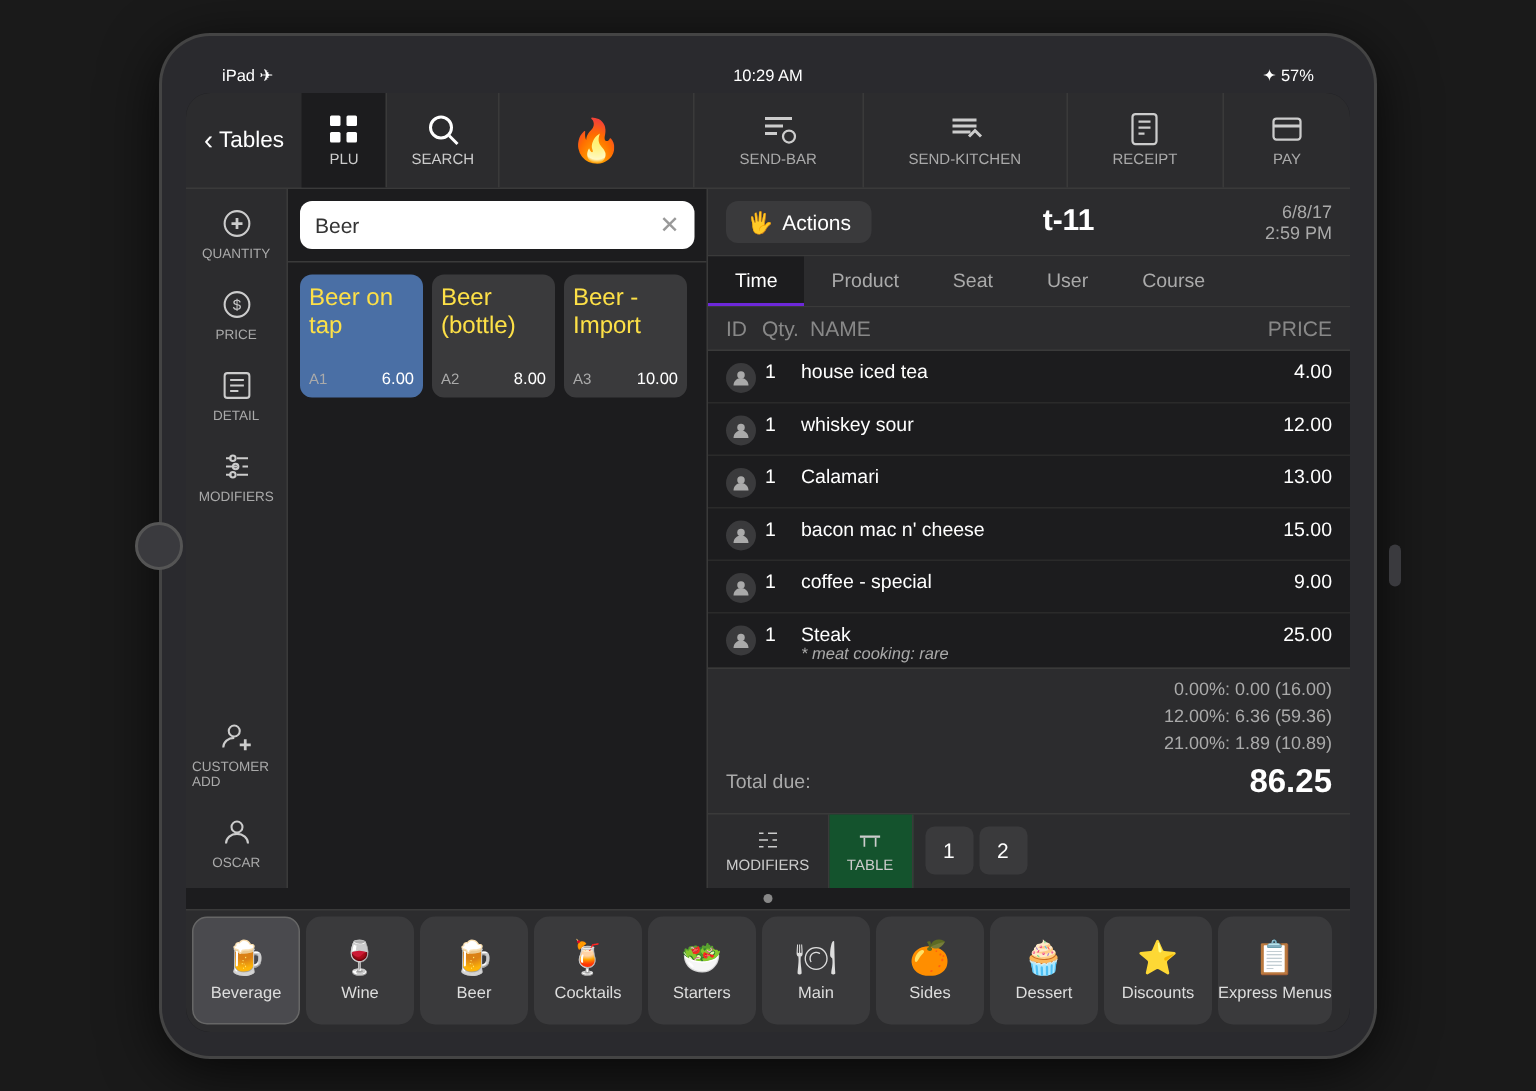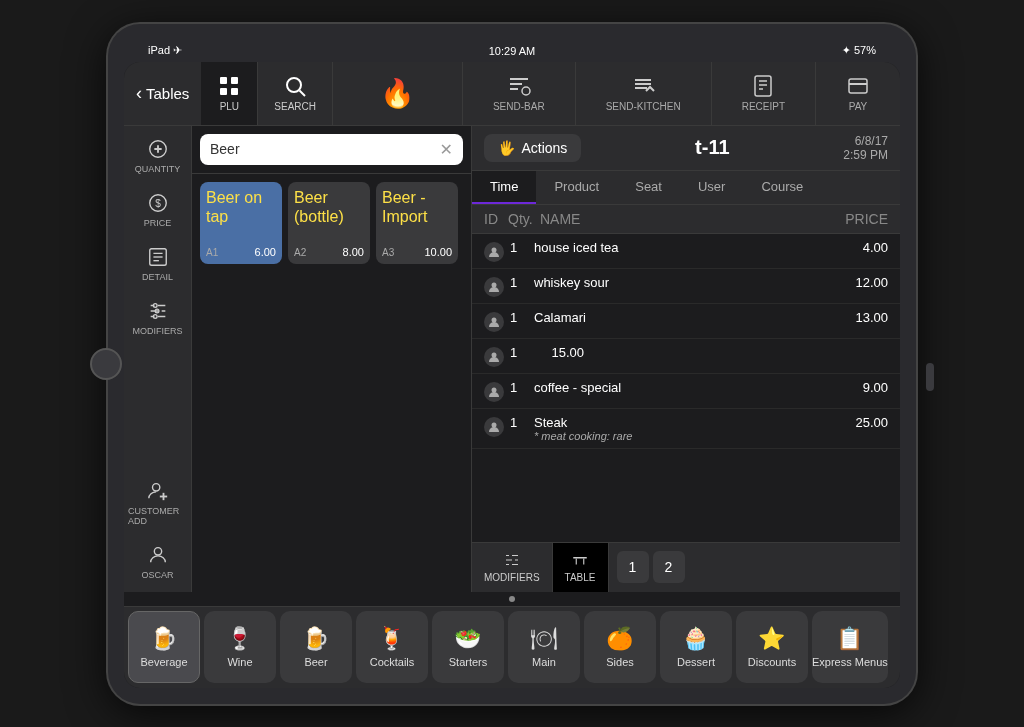--- a/index.html
+++ b/index.html
@@ -325,21 +325,21 @@
       align-items: center;
       justify-content: center;
       color: #ccc;
       font-size: 10px;
       padding: 0 12px;
       gap: 3px;
       cursor: pointer;
       height: 100%;
       border-right: 1px solid #3a3a3a;
     }
-    .footer-btn.active { background: #000000; justify-content: center; }
+    .footer-btn.active { background: #14532d; justify-content: center; }
     .footer-btn svg { width: 18px; height: 18px; fill: #ccc; }
     .seat-num-btns {
       display: flex;
       align-items: center;
       gap: 4px;
       padding: 0 8px;
     }
     .seat-num {
       width: 32px;
       height: 32px;
@@ -644,20 +644,23 @@
             <div class="item-price">13.00</div>
           </div>
           <div class="order-item">
             <div class="seat-badge">
               <svg width="12" height="12" viewBox="0 0 12 12">
                   <circle cx="6" cy="4" r="2.5" fill="#aaa"></circle>
                   <path d="M1 11c0-2.8 2.2-5 5-5s5 2.2 5 5" fill="#aaa"></path>
                 </svg>
             </div>
             <div class="item-qty">1</div>
+            <div class="item-name-wrap">
+              <div class="item-name">bacon mac n' cheese</div>
+            </div>
             <div class="item-price">15.00</div>
           </div>
           <div class="order-item">
             <div class="seat-badge">
               <svg width="12" height="12" viewBox="0 0 12 12">
                   <circle cx="6" cy="4" r="2.5" fill="#aaa"></circle>
                   <path d="M1 11c0-2.8 2.2-5 5-5s5 2.2 5 5" fill="#aaa"></path>
                 </svg>
             </div>
             <div class="item-qty">1</div>
@@ -672,20 +675,29 @@
                   <circle cx="6" cy="4" r="2.5" fill="#aaa"></circle>
                   <path d="M1 11c0-2.8 2.2-5 5-5s5 2.2 5 5" fill="#aaa"></path>
                 </svg>
             </div>
             <div class="item-qty">1</div>
             <div class="item-name-wrap">
               <div class="item-name">Steak</div>
               <div class="item-note">* meat cooking: rare</div>
             </div>
             <div class="item-price">25.00</div>
+          </div>
+        </div>
+        <div class="order-totals">
+          <div class="total-row">0.00%: 0.00 (16.00)</div>
+          <div class="total-row">12.00%: 6.36 (59.36)</div>
+          <div class="total-row">21.00%: 1.89 (10.89)</div>
+          <div class="total-due-row">
+            <span style="color:#aaa;font-size:13px;">Total due:</span>
+            <span class="total-due-amount">86.25</span>
           </div>
         </div>
         <div class="order-footer">
           <div class="footer-btn">
             <svg viewBox="0 0 24 24">
                 <path d="M4 6h4M12 6h8M4 12h8M16 12h4M4 18h4M12 18h8" stroke="#ccc" stroke-width="1.5"></path>
               </svg>
             <span>MODIFIERS</span>
           </div>
           <div class="footer-btn active">

